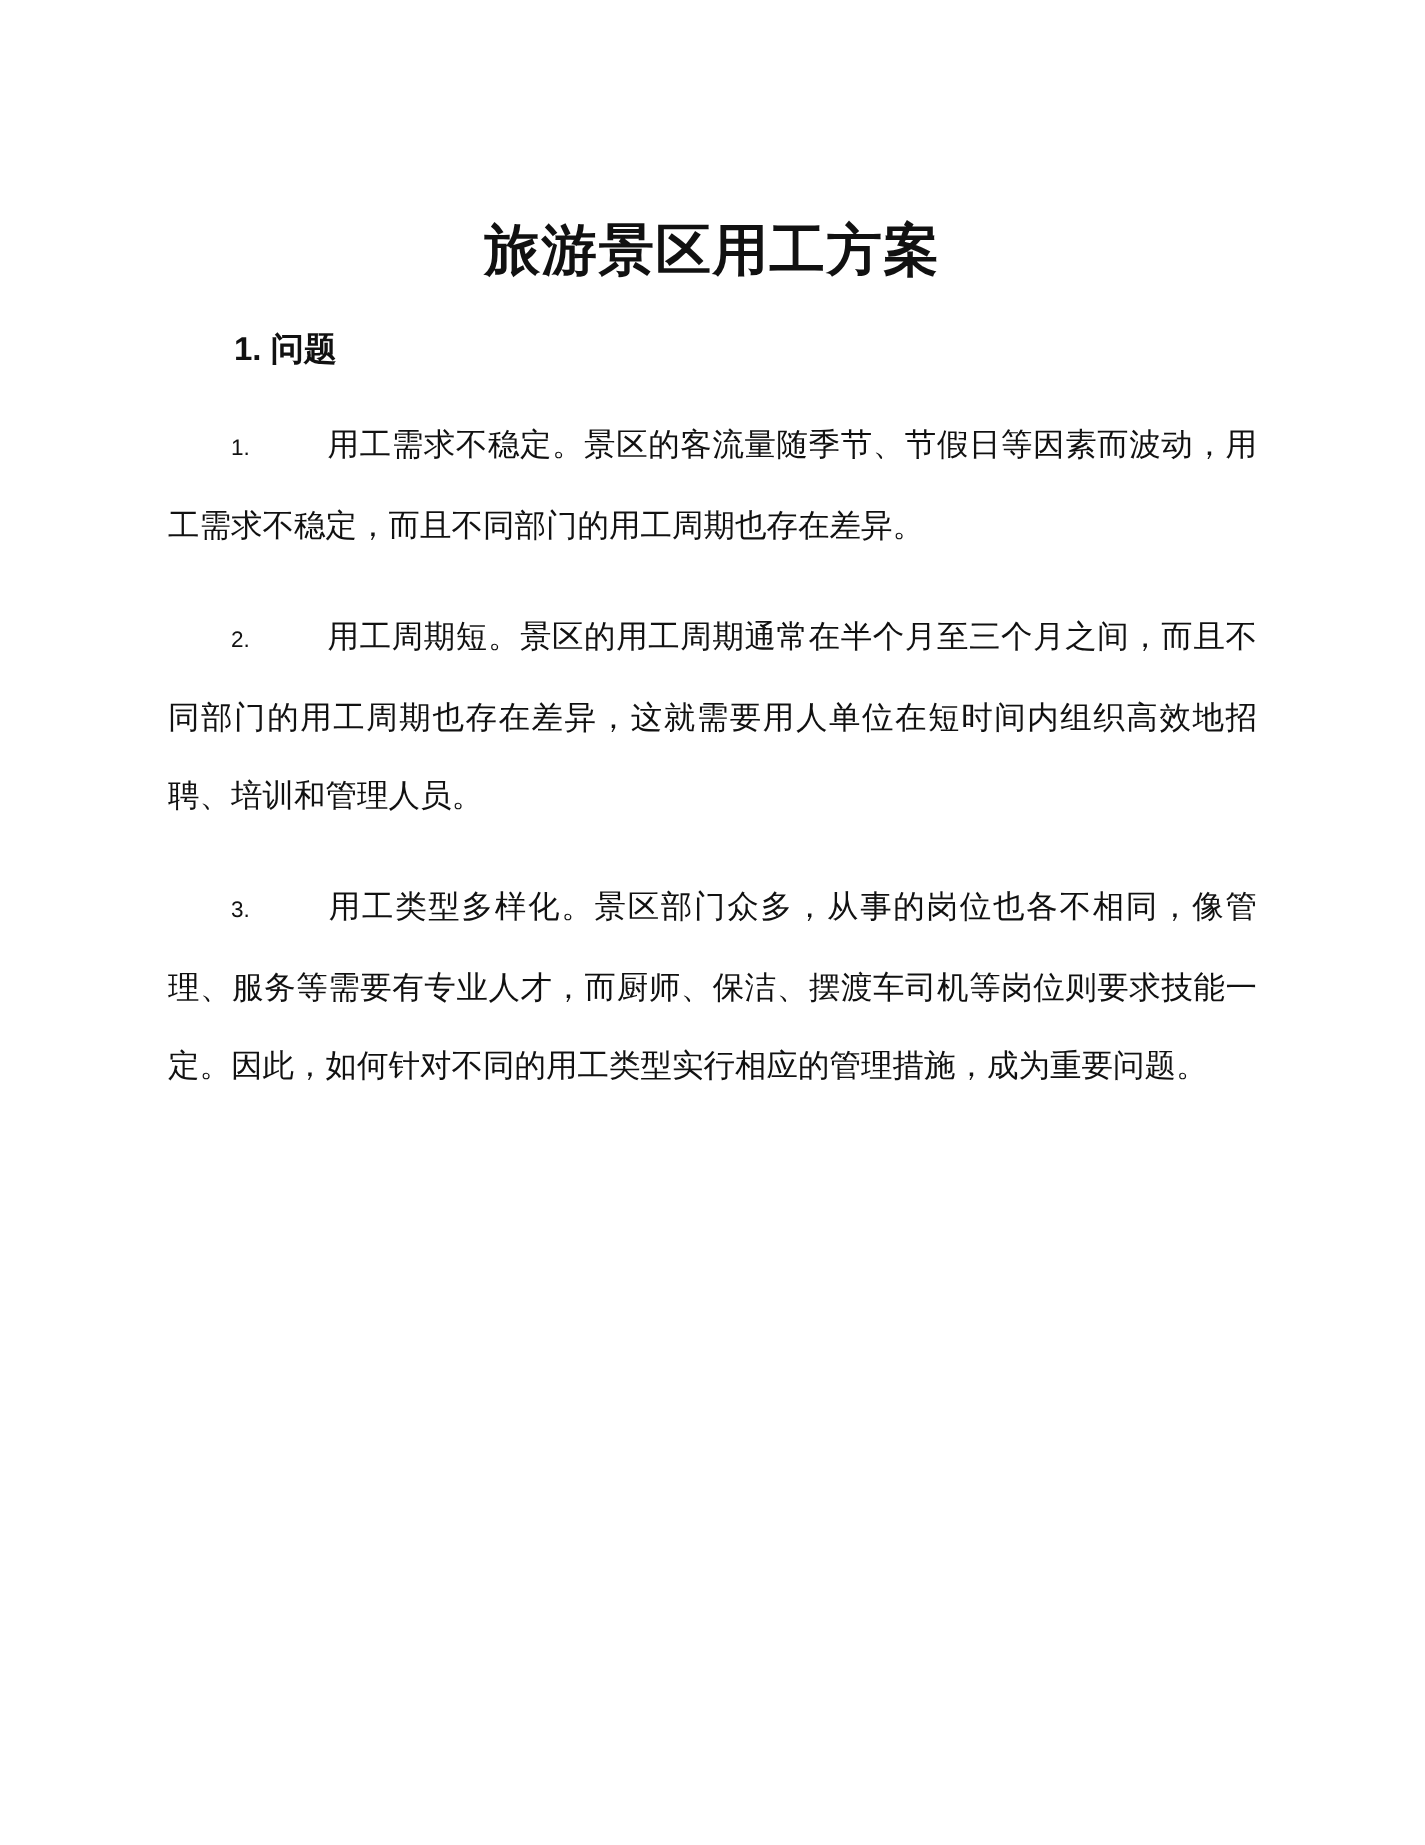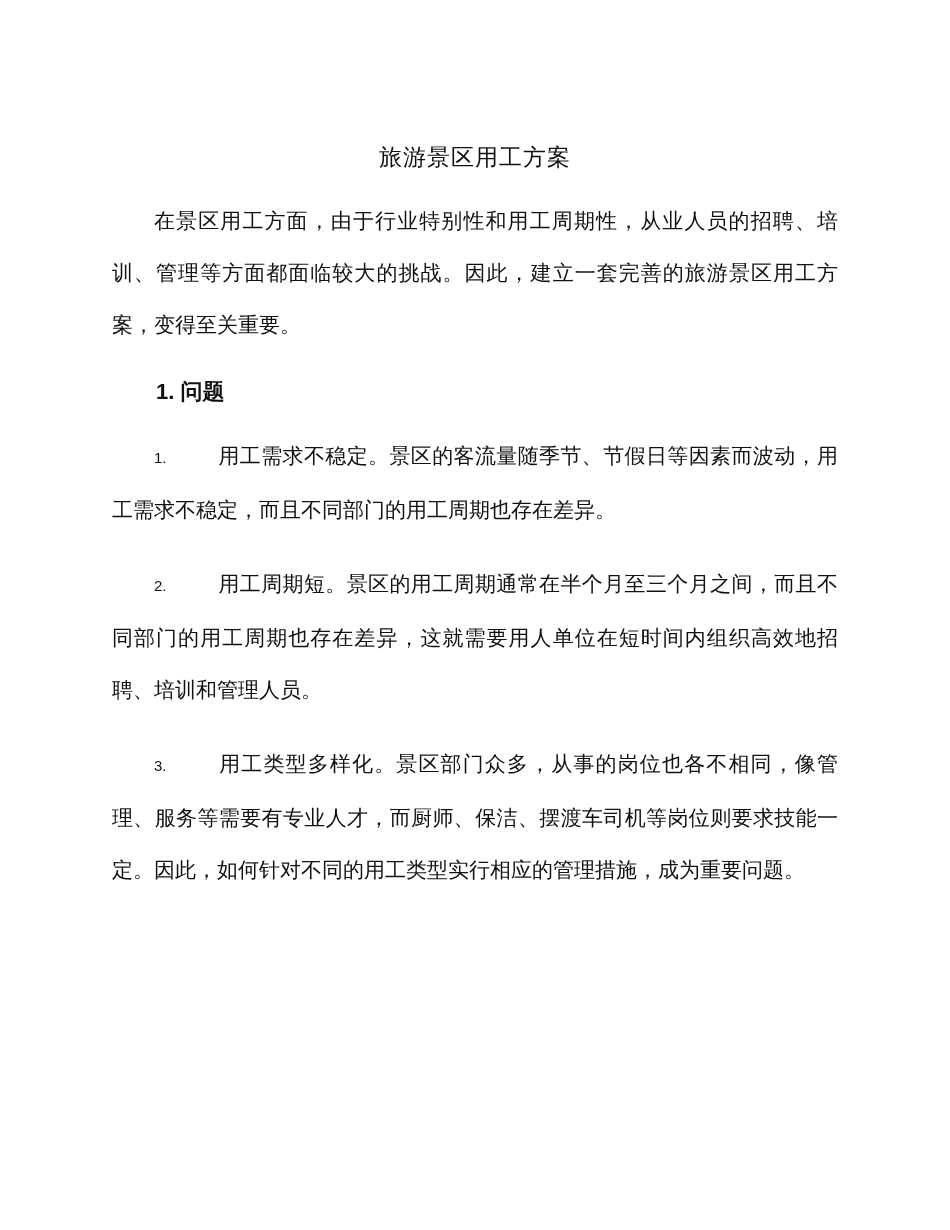--- a/index.html
+++ b/index.html
@@ -13,22 +13,22 @@
   }
   .page {
     width: 950px;
     height: 1230px;
     box-sizing: border-box;
     padding: 142px 112px 60px 112px;
     background: #ffffff;
     overflow: hidden;
   }
   .doc-title {
-    font-size: 23px;
-    font-weight: 400;
+    font-size: 37px;
+    font-weight: 700;
     text-align: center;
     margin: 0 0 14px 0;
     letter-spacing: 1px;
   }
   .section-heading {
     font-size: 22px;
     font-weight: 700;
     margin: 26px 0 14px 0;
     text-indent: 2em;
     line-height: 1.4;
@@ -57,21 +57,20 @@
 </style>
 </head>
 <body>
 
 <div class="page">
 
   <h1 class="doc-title">旅游景区用工方案</h1>
 
 
 
-  <p class="para">在景区用工方面，由于行业特别性和用工周期性，从业人员的招聘、培训、管理等方面都面临较大的挑战。因此，建立一套完善的旅游景区用工方案，变得至关重要。</p>
 
   <h2 class="section-heading">1. 问题</h2>
 
 
   <p class="list-item"><span class="num">1.</span><span>用工需求不稳定。景区的客流量随季节、节假日等因素而波动，用工需求不稳定，而且不同部门的用工周期也存在差异。</span></p>
 
   <p class="list-item"><span class="num">2.</span><span>用工周期短。景区的用工周期通常在半个月至三个月之间，而且不同部门的用工周期也存在差异，这就需要用人单位在短时间内组织高效地招聘、培训和管理人员。</span></p>
 
   <p class="list-item"><span class="num">3.</span><span>用工类型多样化。景区部门众多，从事的岗位也各不相同，像管理、服务等需要有专业人才，而厨师、保洁、摆渡车司机等岗位则要求技能一定。因此，如何针对不同的用工类型实行相应的管理措施，成为重要问题。</span></p>
 

